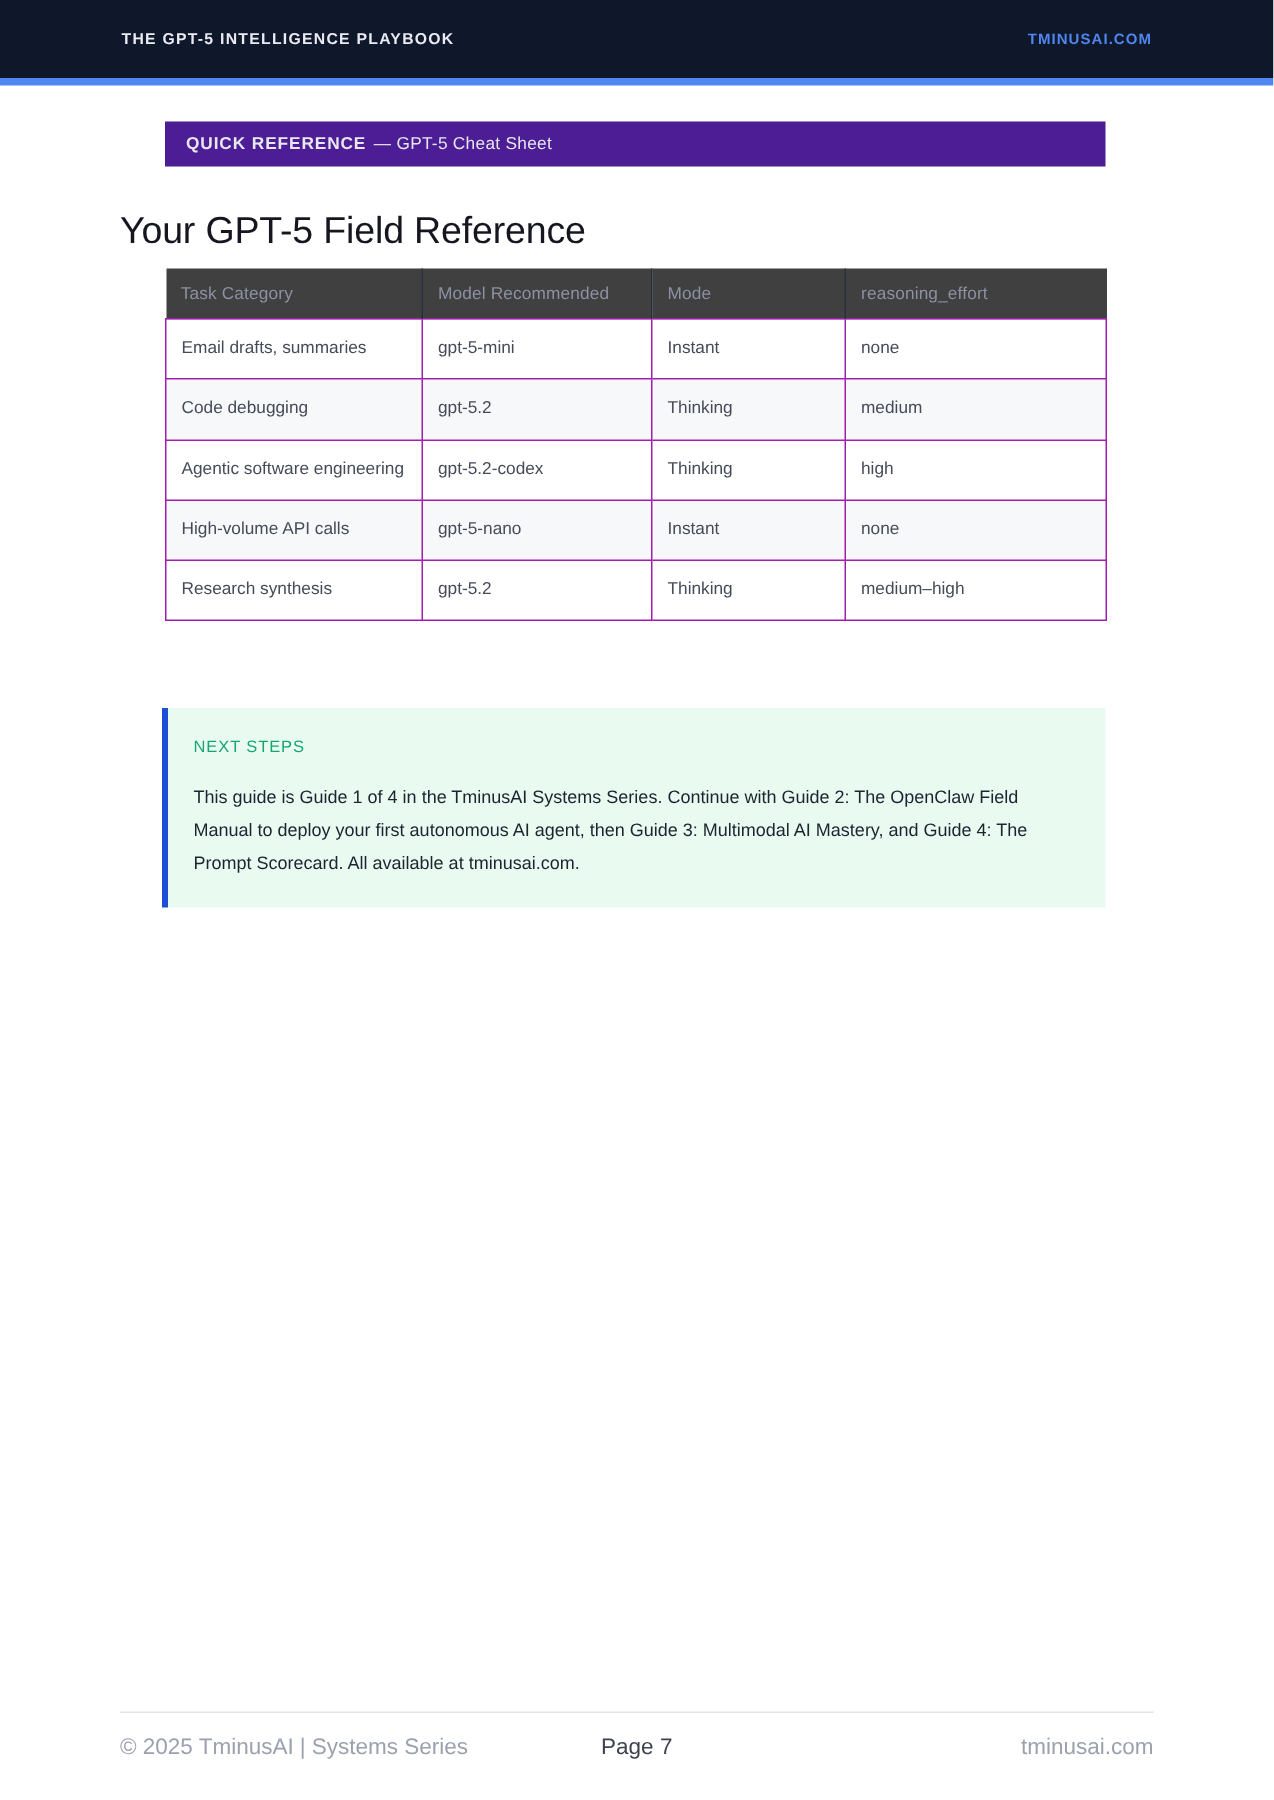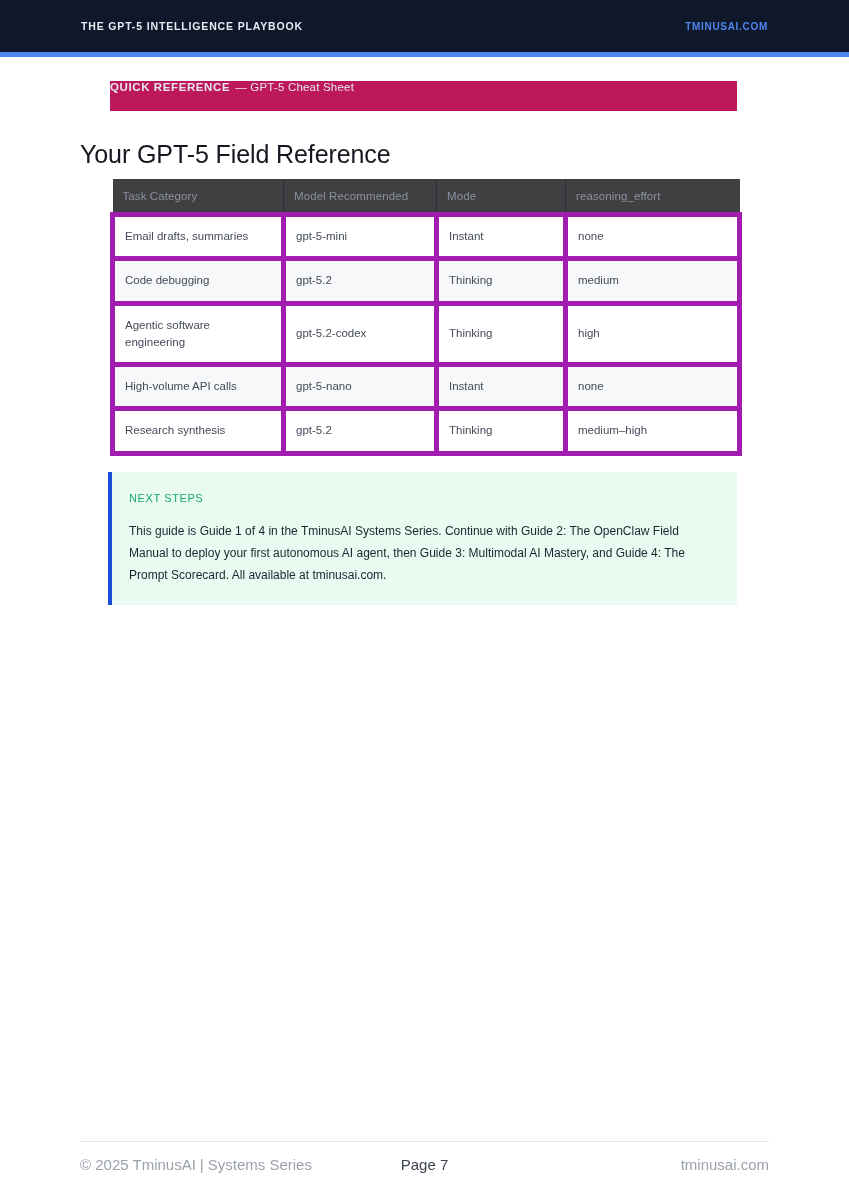--- a/index.html
+++ b/index.html
@@ -48,23 +48,25 @@
     background: #4f86f0;
   }
 
   
   .band {
     position: absolute;
     top: 81px;
     left: 110px;
     width: 627px;
     height: 30px;
-    background: #be185d;
+    background: #4c1d95;
     display: flex;
+    align-items: center;
     box-sizing: border-box;
+    padding-left: 14px;
   }
   .band-label {
     color: #e6e7ef;
     font-size: 11.5px;
     font-weight: bold;
     letter-spacing: 0.6px;
   }
   .band-rest {
     color: #e6e7ef;
     font-size: 11.5px;
@@ -108,21 +110,21 @@
     border-right: 1px solid #2a2e42;
     letter-spacing: 0.1px;
     height: 15px;
     vertical-align: middle;
   }
   .ref-table thead th:last-child { border-right: none; }
 
   .ref-table tbody td {
     color: #454b58;
     padding: 11px 10px;
-    border: 5px solid #a21caf;
+    border: 1px solid #a21caf;
     vertical-align: middle;
     line-height: 1.5;
   }
   .ref-table tbody tr:nth-child(even) td {
     background: #f7f8fa;
   }
   .ref-table tbody tr:nth-child(odd) td {
     background: #ffffff;
   }
 

